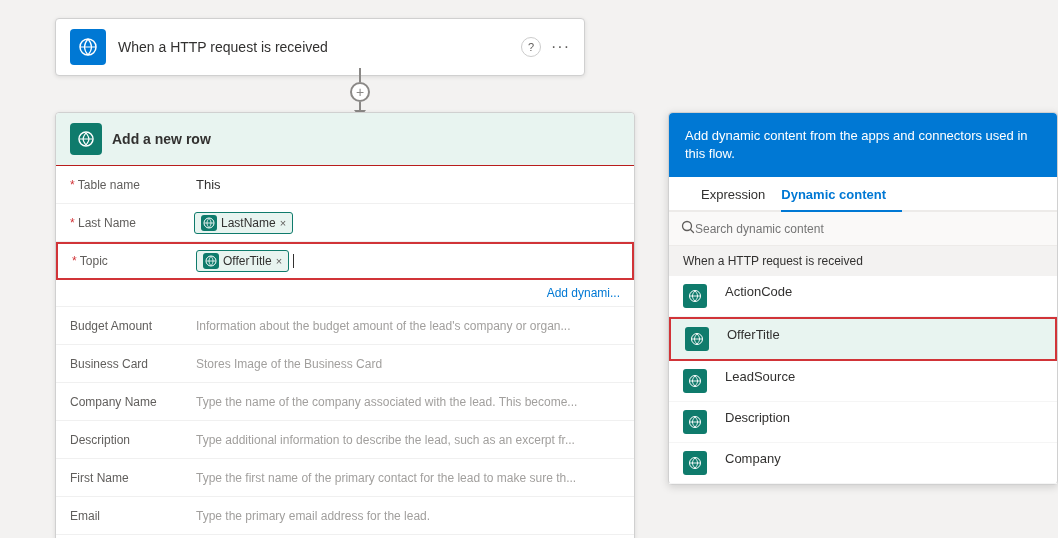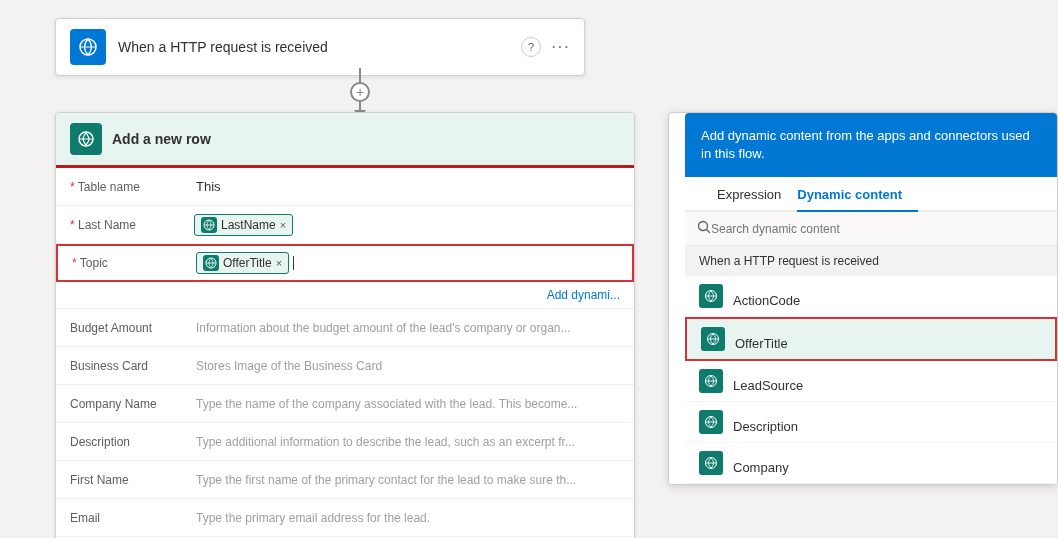--- a/index.html
+++ b/index.html
@@ -100,21 +100,21 @@
       background: white;
       border: 1px solid #d0d0d0;
       border-radius: 4px;
       box-shadow: 0 1px 4px rgba(0,0,0,0.1);
     }
     .add-row-header {
       background: #e8f4f0;
       padding: 10px 14px;
       display: flex;
       align-items: center;
-      border-bottom: 3px solid #b91c1c;
+      border-bottom: 1px solid #b91c1c;
       border-radius: 4px 4px 0 0;
       text-align: center;
     }
     .row-icon-bg {
       width: 32px;
       height: 32px;
       background: #0f7b6c;
       border-radius: 4px;
       display: flex;
       align-items: center;
@@ -230,21 +230,20 @@
     
     .dynamic-panel {
       position: absolute;
       top: 112px;
       right: 0;
       width: 390px;
       background: white;
       border: 1px solid #d0d0d0;
       border-radius: 4px;
       box-shadow: 0 2px 8px rgba(0,0,0,0.15);
-      padding-left: 16px;
     }
     .dynamic-panel-header {
       background: #0078d4;
       color: white;
       padding: 14px 16px;
       font-size: 13px;
       border-radius: 4px 4px 0 0;
       line-height: 1.4;
     }
     .dynamic-panel-tabs {
@@ -290,23 +289,23 @@
     .section-header {
       padding: 8px 14px;
       background: #f3f2f1;
       font-size: 12px;
       color: #323130;
       font-weight: 400;
     }
 
     .dynamic-item {
       display: flex;
-      align-items: flex-end;
+      align-items: flex-start;
       padding: 8px 14px;
-      gap: 10px;
+      gap: 18px;
       cursor: pointer;
       border-bottom: 1px solid #f5f5f5;
     }
     .dynamic-item.highlighted-item {
       background: #e8f4f0;
       border: 2px solid #d13438;
     }
     .dynamic-item-icon {
       width: 24px;
       height: 24px;

